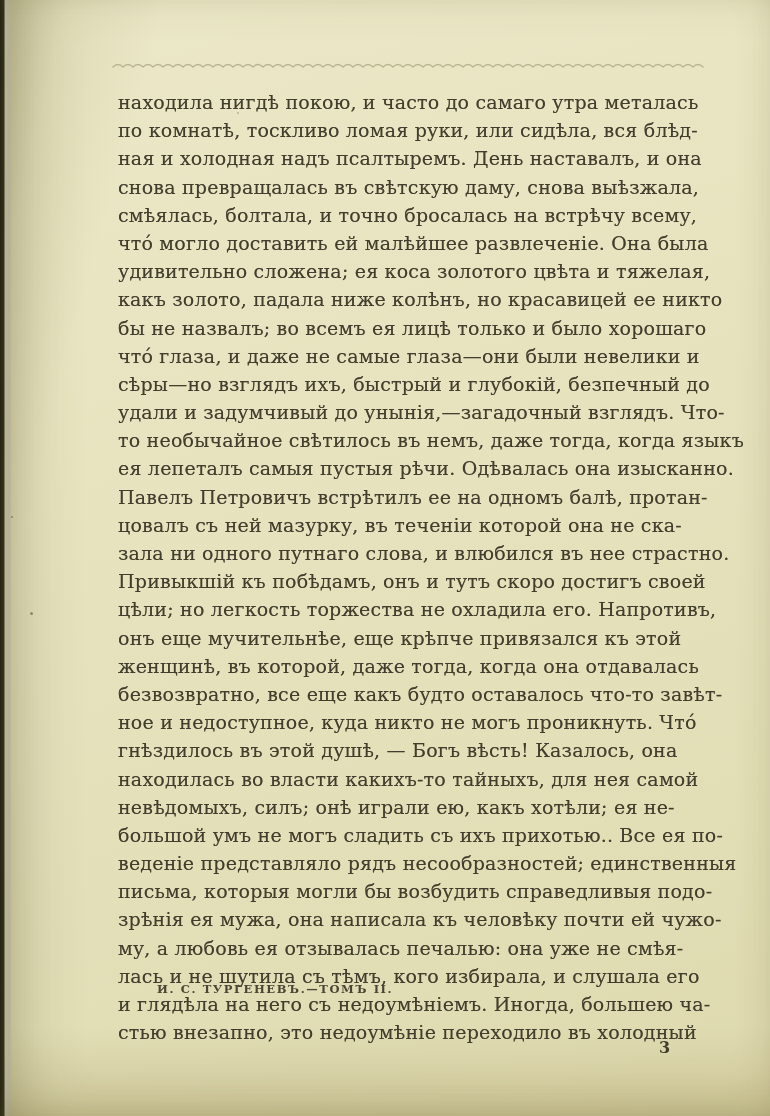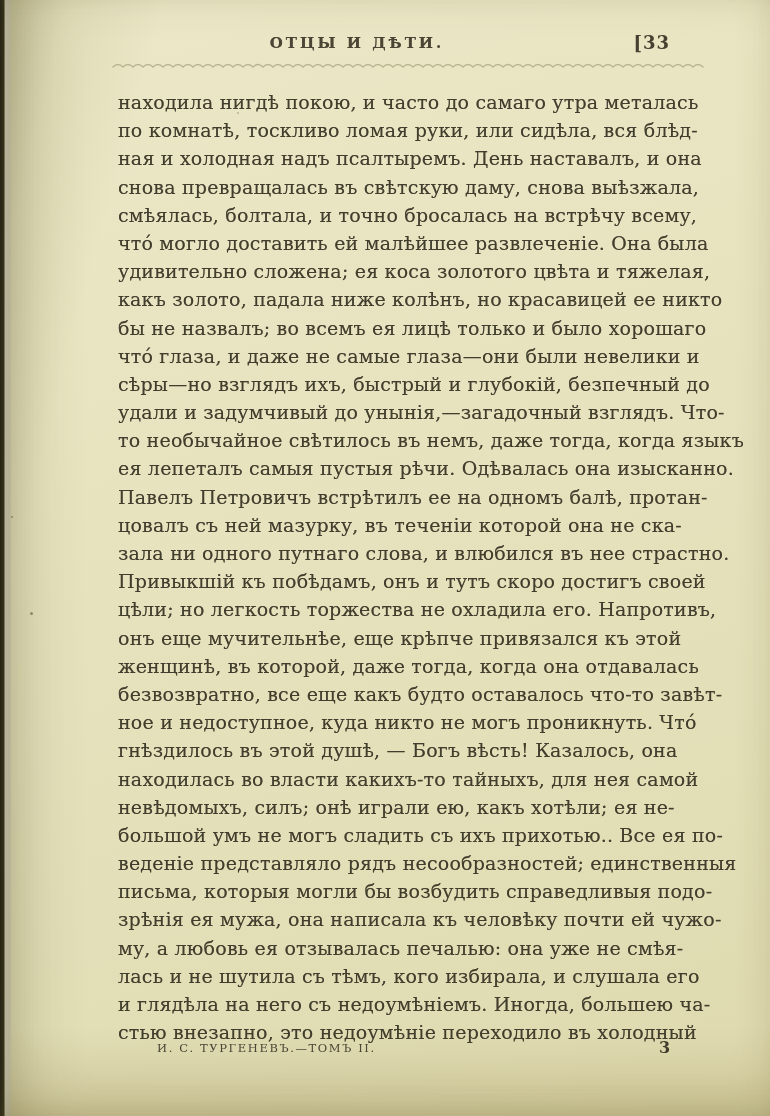--- a/index.html
+++ b/index.html
@@ -40,41 +40,37 @@
     height:28.2px;line-height:28.2px;
     font-size:19px;
     text-align:justify;text-align-last:justify;
     white-space:nowrap;
     letter-spacing:.2px;
     color:#423e2e;
     text-shadow:0 0 .6px rgba(62,56,38,.5);
   }
 
   .footer-imprint{
-    position:absolute;left:157px;top:1041px;
-    font-size:11.5px;letter-spacing:1.6px;font-weight:normal;color:#4a4535;
+    position:absolute;left:157px;top:982px;
+    font-size:11.5px;letter-spacing:1.6px;font-weight:bold;color:#4a4535;
   }
   .footer-signature{
     position:absolute;left:659px;top:1038px;
     font-size:16px;font-weight:bold;color:#413c2c;
   }
   .speck{position:absolute;border-radius:50%;background:rgba(90,82,50,.55);}
 </style>
 </head>
 <body>
 
 <div class="page">
 
   <div class="edge-black"></div>
   <div class="edge-sliver"></div>
 
-  <div class="header">
-    <div class="running-title">ОТЦЫ И ДѢТИ.</div>
-    <div class="page-ref">[33</div>
-  </div>
 
   <svg class="head-rule" viewBox="0 0 594 12" preserveAspectRatio="none">
     <path id="wave-path" fill="none" stroke="#a9a480" stroke-width="1.4" stroke-linecap="round" d="M2,7 q5,-5 10,0 q5,-5 10,0 q5,-5 10,0 q5,-5 10,0 q5,-5 10,0 q5,-5 10,0 q5,-5 10,0 q5,-5 10,0 q5,-5 10,0 q5,-5 10,0 q5,-5 10,0 q5,-5 10,0 q5,-5 10,0 q5,-5 10,0 q5,-5 10,0 q5,-5 10,0 q5,-5 10,0 q5,-5 10,0 q5,-5 10,0 q5,-5 10,0 q5,-5 10,0 q5,-5 10,0 q5,-5 10,0 q5,-5 10,0 q5,-5 10,0 q5,-5 10,0 q5,-5 10,0 q5,-5 10,0 q5,-5 10,0 q5,-5 10,0 q5,-5 10,0 q5,-5 10,0 q5,-5 10,0 q5,-5 10,0 q5,-5 10,0 q5,-5 10,0 q5,-5 10,0 q5,-5 10,0 q5,-5 10,0 q5,-5 10,0 q5,-5 10,0 q5,-5 10,0 q5,-5 10,0 q5,-5 10,0 q5,-5 10,0 q5,-5 10,0 q5,-5 10,0 q5,-5 10,0 q5,-5 10,0 q5,-5 10,0 q5,-5 10,0 q5,-5 10,0 q5,-5 10,0 q5,-5 10,0 q5,-5 10,0 q5,-5 10,0 q5,-5 10,0 q5,-5 10,0 q5,-5 10,0"></path>
   </svg>
 
   <div class="text-block" id="text-block">
       <div class="text-line">находила нигдѣ покою, и часто до самаго утра металась</div>
       <div class="text-line">по комнатѣ, тоскливо ломая руки, или сидѣла, вся блѣд-</div>
       <div class="text-line">ная и холодная надъ псалтыремъ. День наставалъ, и она</div>
       <div class="text-line">снова превращалась въ свѣтскую даму, снова выѣзжала,</div>

